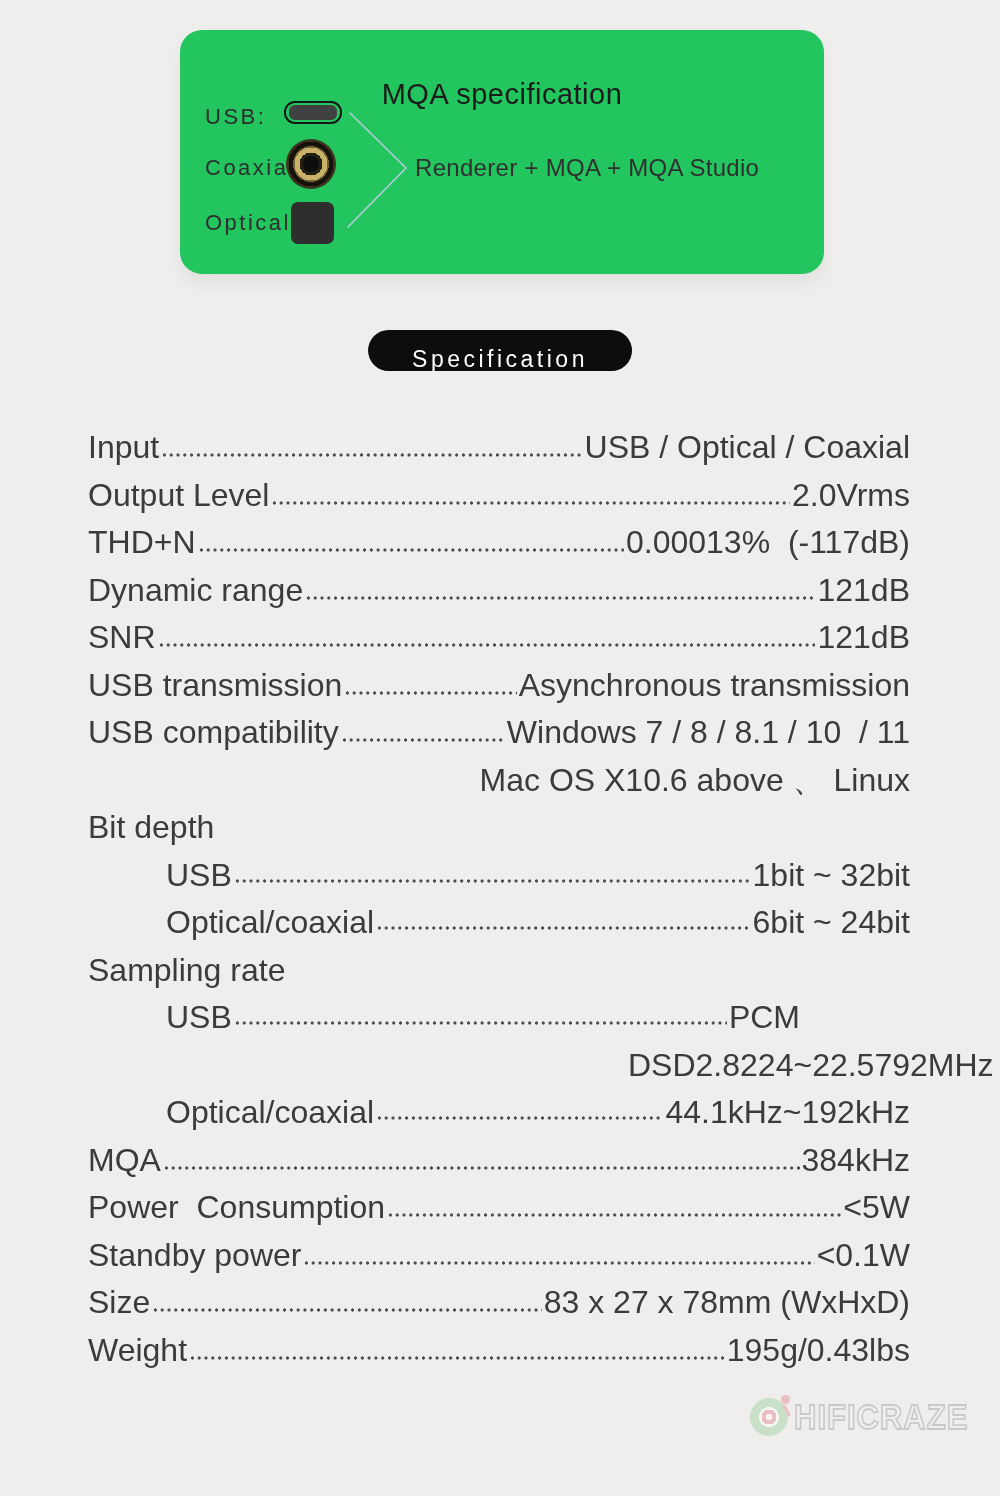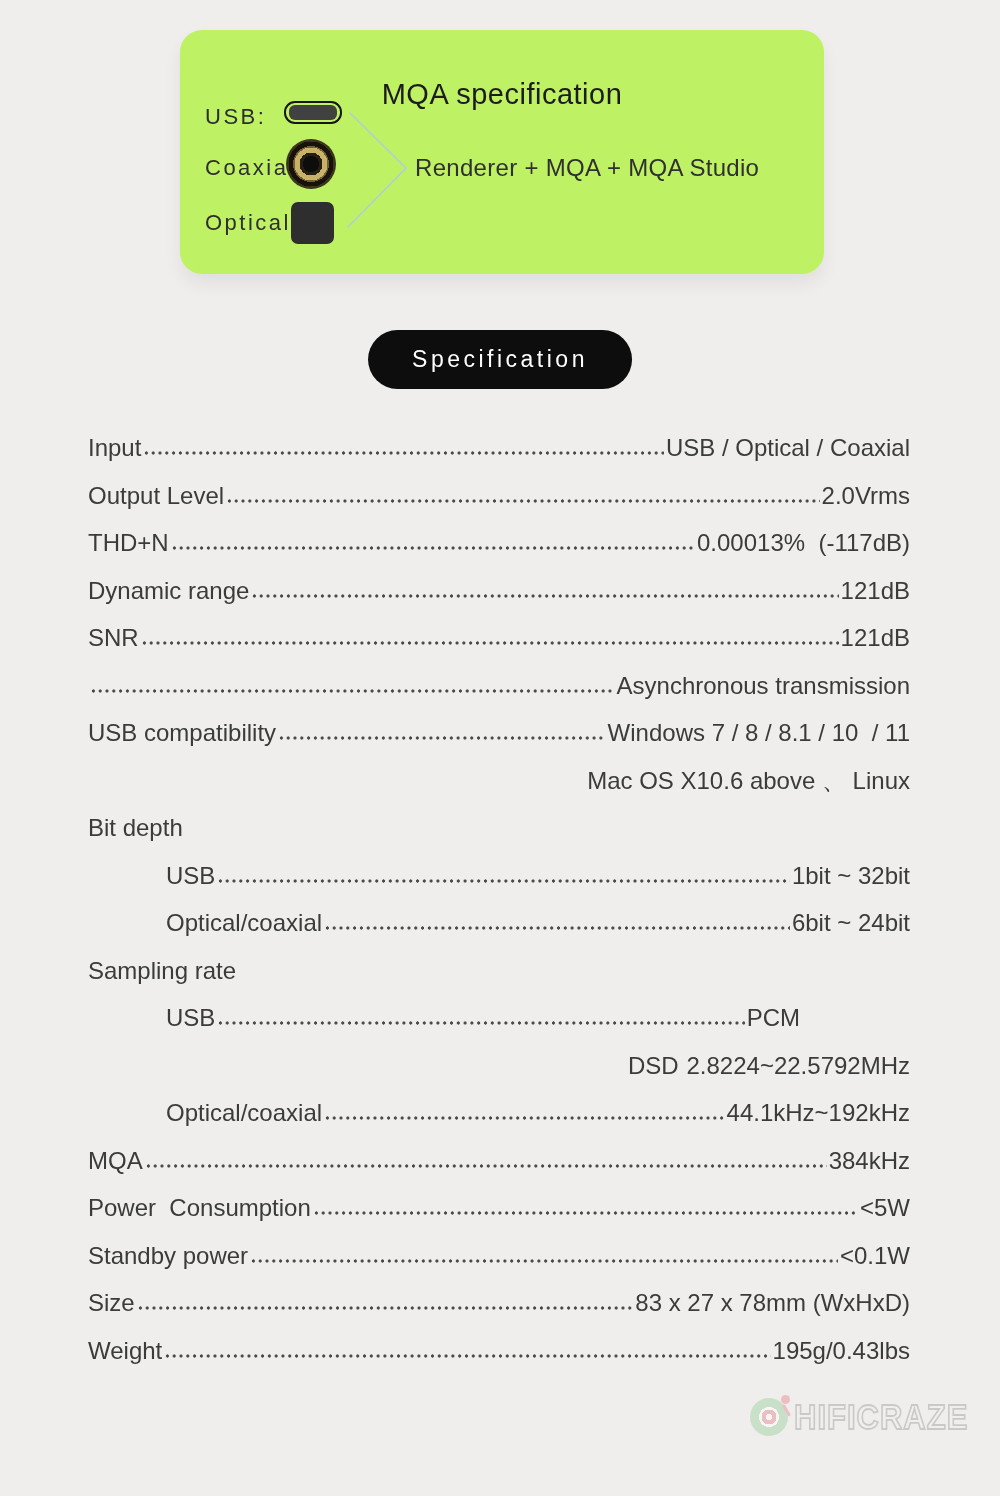--- a/index.html
+++ b/index.html
@@ -8,21 +8,21 @@
     position:relative;
     background:#efeeec;
     font-family:"Liberation Sans", sans-serif;
     color:#3b3b3b;
     overflow:hidden;
   }
 
   
   .mqa-card {
     position:absolute; left:180px; top:30px; width:644px; height:244px;
-    background:#bef264; border-radius:22px;
+    background:#22c55e; border-radius:22px;
     box-shadow:0 10px 18px rgba(0,0,0,0.06);
   }
   .card-title {
     position:absolute; top:48px; left:0; width:100%;
     text-align:center; font-size:29px; font-weight:500;
     color:#1c1c1c; letter-spacing:0.5px;
   }
   .port-label {
     position:absolute; left:25px;
     font-size:22px; letter-spacing:2.5px; color:#2e2e2e; font-weight:500;
@@ -60,32 +60,32 @@
   .bracket-svg { position:absolute; left:0; top:0; }
 
   .result-text {
     position:absolute; left:235px; top:124px;
     font-size:24px; color:#303030; letter-spacing:0.3px; white-space:pre;
   }
 
   
   .section-pill {
     position:absolute; top:330px; left:50%; transform:translateX(-50%);
-    height:59px; line-height:59px; padding:0 44px;
+    height:41px; line-height:59px; padding:0 44px;
     background:#0d0d0d; color:#ffffff; border-radius:31px;
     font-size:23px; letter-spacing:3.5px; font-weight:500;
     border:none; white-space:pre; cursor:default;
   }
 
   
   .spec-list { position:absolute; left:88px; top:424px; width:822px; }
   .spec-row {
     display:flex; align-items:baseline;
     height:47.5px; line-height:47.5px;
-    font-size:24px; color:#3b3b3b;
+    font-size:32px; color:#3b3b3b;
   }
   .spec-row.indent { padding-left:78px;align-items:center; }
   .lbl, .val, .sub { white-space:pre; }
   .leader {
     flex:1 1 auto; min-width:10px; height:32px; margin:0 2px;
     align-self:baseline;
     background-image:radial-gradient(circle, #4a4a4a 1.4px, transparent 1.85px);
     background-size:6.8px 6px; background-repeat:repeat-x;
     background-position:0 100%;
   }
@@ -171,20 +171,21 @@
       <span class="lbl">Dynamic range</span>
       <div class="leader"></div>
       <span class="val">121dB</span>
     </div>
     <div class="spec-row">
       <span class="lbl">SNR</span>
       <div class="leader"></div>
       <span class="val">121dB</span>
     </div>
     <div class="spec-row">
+      <span class="lbl">USB transmission</span>
       <div class="leader"></div>
       <span class="val">Asynchronous transmission</span>
     </div>
     <div class="spec-row">
       <span class="lbl">USB compatibility</span>
       <div class="leader"></div>
       <span class="val">Windows 7 / 8 / 8.1 / 10  / 11</span>
     </div>
     <div class="spec-row row-end">
       <span class="val">Mac OS X10.6 above 、 Linux</span>

